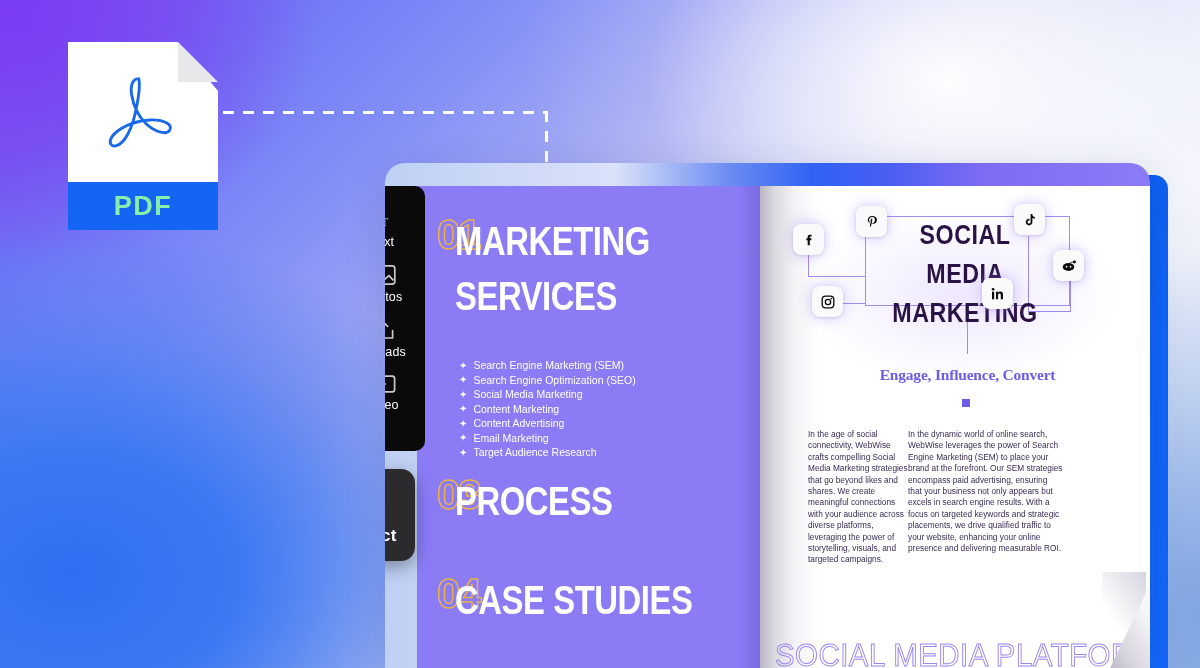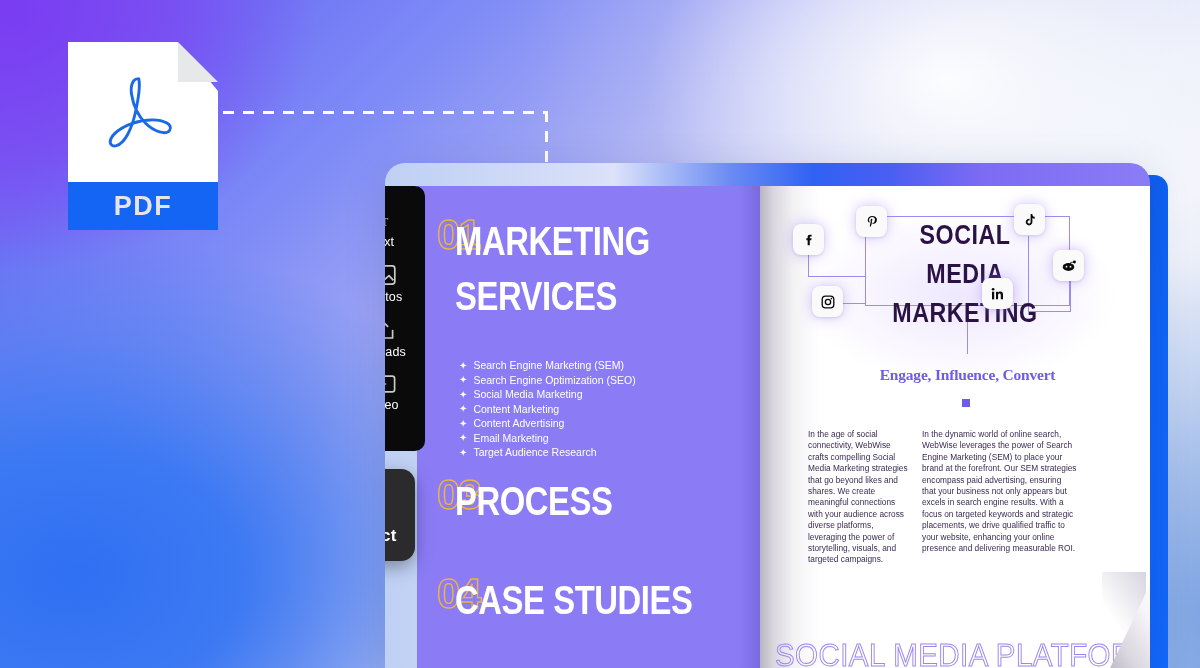--- a/index.html
+++ b/index.html
@@ -63,21 +63,21 @@
   }
   .pdf-fold {
     position:absolute; right:0; top:0; width:40px; height:40px;
     background:#e6e8ea; clip-path:polygon(0 0,100% 100%,0 100%);
   }
   .pdf-band {
     position:absolute; left:0; bottom:0; width:100%; height:48px;
     background:#1565f5; display:flex; align-items:center; justify-content:center;
   }
   .pdf-band span {
-    color:#e5e5e5; font-weight:bold; font-size:27px; letter-spacing:1.5px;
+    color:#86efac; font-weight:bold; font-size:27px; letter-spacing:1.5px;
   }
   .pdf-glyph { position:absolute; left:26px; top:28px; width:86px; height:86px; }
 
   
   .editor-shell {
     position:absolute; left:385px; top:163px; width:765px; height:505px;
     border-radius:20px 20px 0 0; overflow:hidden;
     background:linear-gradient(to right,
       #bed0f4 0%, #cfdaf7 18%, #dbe2f9 30%, #6c8cf3 45%,
       #2f62f3 56%, #4a5ef2 66%, #7d6bf3 78%, #8b7cf6 100%);
@@ -187,21 +187,21 @@
   }
 
   .tagline {
     position:absolute; left:75px; top:180px; width:265px; text-align:center;
     color:#6c5ce7; font-size:15.5px; font-weight:bold; letter-spacing:-.2px;font-family:Liberation Serif, serif;
   }
   .sq {
     position:absolute; left:202px; top:213px; width:8px; height:8px; background:#6c5ce7;
   }
 
-  .cols { position:absolute; left:48px; top:243px; width:308px; display:flex; gap:14px; }
+  .cols { position:absolute; left:48px; top:243px; width:308px; display:flex; }
   .col { width:100px; }
   .col.wide { width:155px; }
   .col p {
     color:#3a2b52; font-size:8.3px; line-height:11.4px; margin-bottom:10px;
   }
 
   .footer-title {
     position:absolute; left:15px; bottom:-6px; white-space:nowrap;
     font-family:"Liberation Sans Narrow","Liberation Sans", sans-serif;
     font-size:32px; font-weight:normal; color:transparent;

